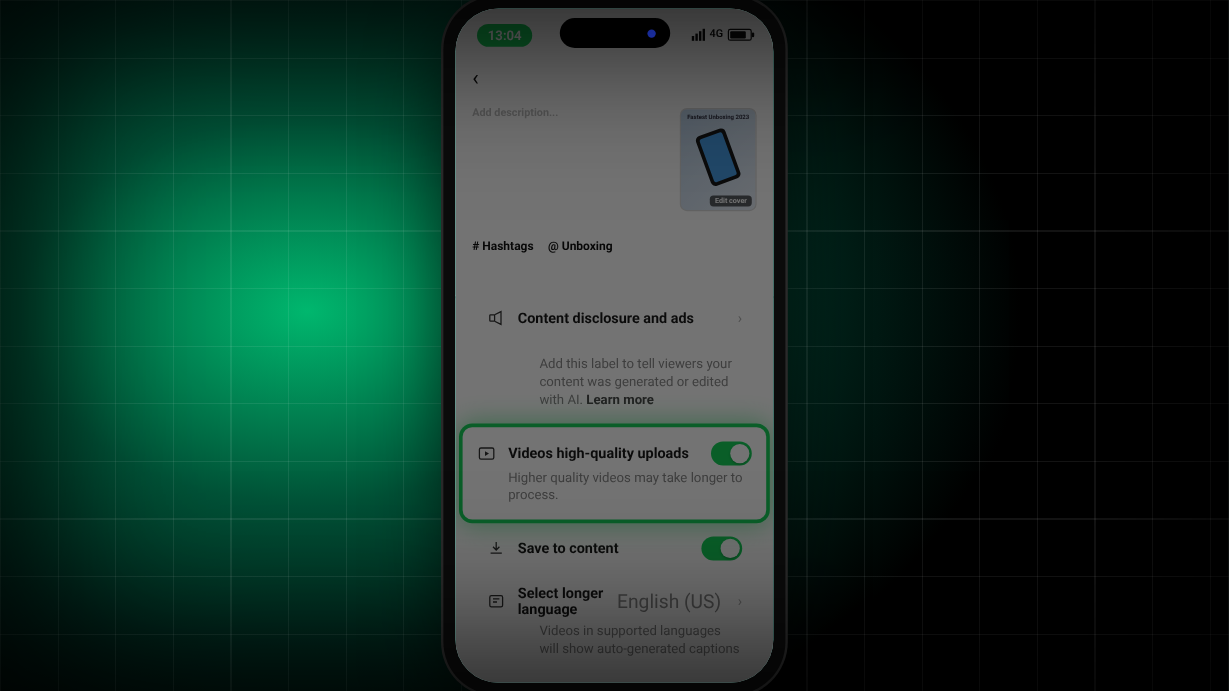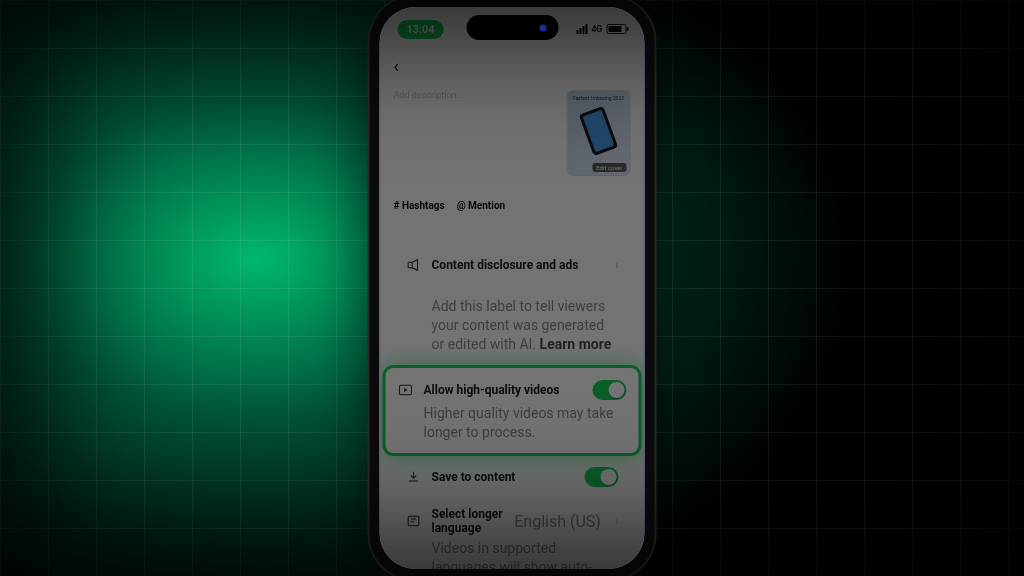--- a/index.html
+++ b/index.html
@@ -34,21 +34,21 @@
     transform: translate(-50%, -50%);
     width: 285px; height: 582px;
     border-radius: 44px;
     background: #0b0b0b;
     padding: 10px;
     box-shadow: 0 0 0 2px #2a2a2a, 0 20px 60px rgba(0,0,0,0.6);
   }
   .screen {
     width: 100%; height: 100%;
     border-radius: 36px;
-    background: #8b5cf6;
+    background: #5eead4;
     overflow: hidden;
     position: relative;
   }
   .dimmer {
     position: absolute; inset: 0;
     background: rgba(0,0,0,0.55);
     z-index: 50;
     pointer-events: none;
   }
   .notch {
@@ -97,21 +97,21 @@
 
   
   .composer {
     position: absolute;
     top: 0; left: 0; right: 0;
     height: 240px;
     padding: 48px 14px 0;
     background: #fff;
   }
   .back-arrow { font-size: 18px; color: #111; }
-  .composer-body { display: flex; gap: 10px; margin-top: 14px; }
+  .composer-body { display: flex; gap: 10px; margin-top: 14px; font-weight: bold; }
   .composer-text { flex: 1; font-size: 9px; color: #bdbdbd; }
   .thumb {
     width: 64px; height: 86px;
     border-radius: 6px;
     background: linear-gradient(135deg,#bcd2e8,#e7eef7);
     position: relative;
     overflow: hidden;
     border: 1px solid #d9d9d9;
   }
   .thumb-band { position:absolute; top:4px; left:4px; right:4px; font-size:5px; color:#334; text-align:center; }
@@ -147,21 +147,21 @@
 
   .row {
     padding: 10px 26px;
     display: flex; flex-direction: column;
   }
   .row-main {
     display: flex; align-items: center; gap: 10px;
   }
   .row-icon { width: 16px; height: 16px; flex: none; display:flex; align-items:center; justify-content:center; }
   .row-title { font-size: 12px; font-weight: 700; color: #1a1a1a; flex: 1; }
-  .row-sub { font-size: 14px; color: #8a8a8a; margin: 4px 0 0 26px; line-height: 1.35; }
+  .row-sub { font-size: 11px; color: #8a8a8a; margin: 4px 0 0 44px; line-height: 1.35; }
   .row-sub b { color:#4a4a4a; font-weight:700; }
   .row-value { font-size: 16px; color:#8a8a8a; margin-right:4px; }
   .chev { color:#b0b0b0; font-size:12px; }
 
   .toggle {
     width: 34px; height: 20px; border-radius: 10px; position: relative;
     background: #d9d9d9; flex: none;
   }
   .toggle.on { background: #17d15a; }
   .toggle .knob {
@@ -220,21 +220,21 @@
         <div class="composer-body">
           <div class="composer-text">Add description...</div>
           <div class="thumb">
             <div class="thumb-band">Fastest Unboxing 2023</div>
             <div class="thumb-phone"></div>
             <div class="thumb-tag">Edit cover</div>
           </div>
         </div>
         <div class="chips">
           <div class="chip"># Hashtags</div>
-          <div class="chip">@ Mention</div>
+          <div class="chip">@ Unboxing</div>
         </div>
       </div>
 
       <div class="sheet">
 
         <div class="row">
           <div class="row-main">
             <span class="row-icon">
               <svg viewBox="0 0 24 24" width="16" height="16">
                   <rect x="4" y="8" width="6" height="8" rx="1"></rect>
@@ -253,21 +253,21 @@
         </div>
 
         <div class="row highlight">
           <div class="row-main">
             <span class="row-icon">
               <svg viewBox="0 0 24 24" width="16" height="16">
                   <rect x="3" y="5" width="18" height="14" rx="2"></rect>
                   <path d="M10 9 L15 12 L10 15 Z" fill="#333" stroke="none"></path>
                 </svg>
             </span>
-            <span class="row-title">Allow high-quality videos</span>
+            <span class="row-title">Videos high-quality uploads</span>
             <div class="toggle on">
                 <div class="knob"></div>
               </div>
           </div>
           <div class="row-sub">Higher quality videos may take longer to process.</div>
         </div>
 
         <div class="row">
           <div class="row-main">
             <span class="row-icon">

